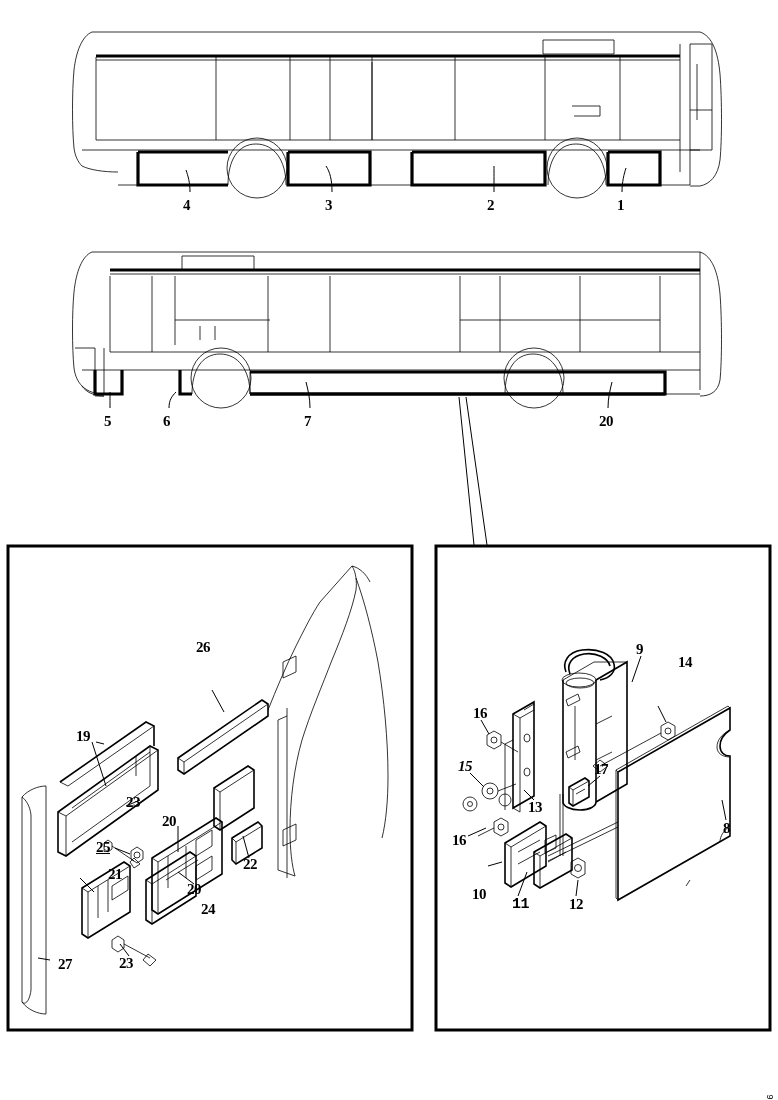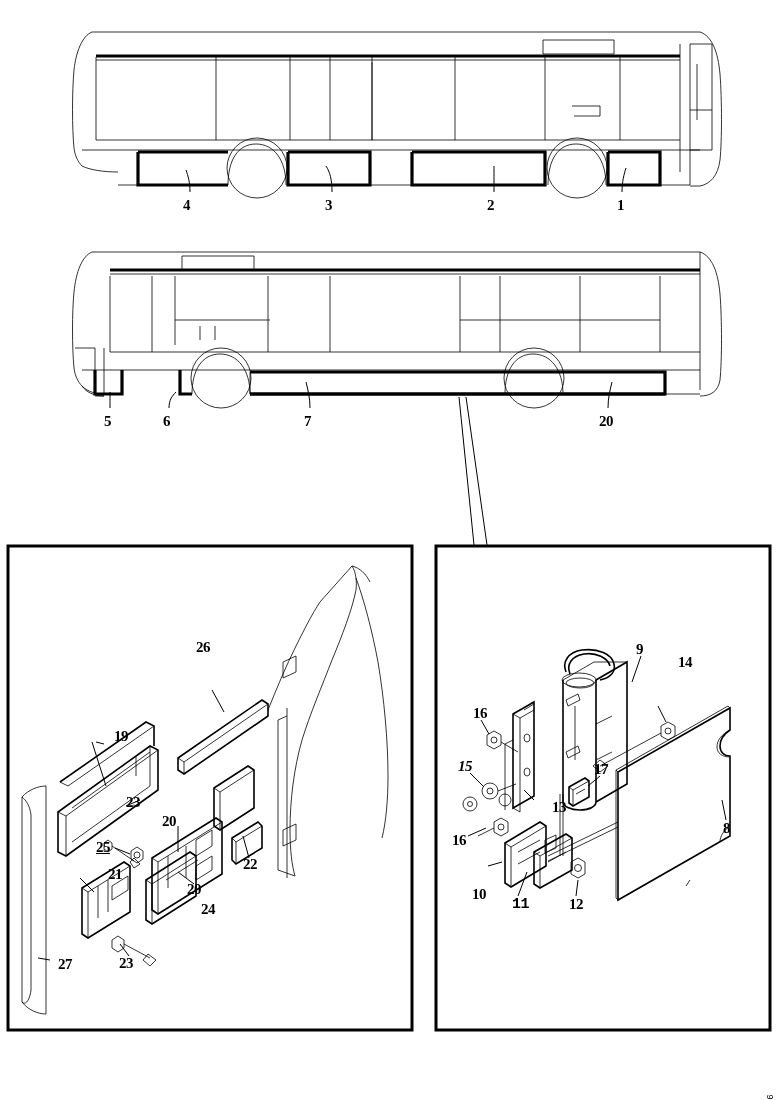--- a/index.html
+++ b/index.html
@@ -413,39 +413,39 @@
 
   <div>
     <div class="callout-text" style="left:104px; top:414px;">5</div>
     <div class="callout-text" style="left:163px; top:414px;">6</div>
     <div class="callout-text" style="left:304px; top:414px;">7</div>
     <div class="callout-text" style="left:599px; top:414px;">20</div>
   </div>
 
   <div>
     <div class="callout-text" style="left:196px; top:640px;">26</div>
-    <div class="callout-text" style="left:76px;  top:729px;margin-left:38px;">19</div>
+    <div class="callout-text" style="left:76px;  top:729px;">19</div>
     <div class="callout-text" style="left:126px; top:795px;">23</div>
     <div class="callout-text" style="left:162px; top:814px;">20</div>
     <div class="callout-text" style="left:96px;  top:840px;text-decoration:underline;">25</div>
     <div class="callout-text" style="left:243px; top:857px;">22</div>
     <div class="callout-text" style="left:64px;  top:867px;margin-left:44px;">21</div>
     <div class="callout-text" style="left:187px; top:882px;">20</div>
     <div class="callout-text" style="left:173px; top:902px;margin-left:28px;">24</div>
     <div class="callout-text" style="left:58px;  top:957px;">27</div>
     <div class="callout-text" style="left:119px; top:956px;">23</div>
   </div>
 
   <div>
     <div class="callout-text" style="left:636px; top:642px;">9</div>
     <div class="callout-text" style="left:651px; top:655px;margin-left:27px;">14</div>
     <div class="callout-text" style="left:473px; top:706px;">16</div>
     <div class="callout-text" style="left:458px; top:759px;font-style:italic;">15</div>
     <div class="callout-text" style="left:594px; top:762px;">17</div>
-    <div class="callout-text" style="left:552px; top:800px;">13</div>
+    <div class="callout-text" style="left:528px; top:800px;">13</div>
     <div class="callout-text" style="left:723px; top:821px;">8</div>
     <div class="callout-text" style="left:452px; top:833px;">16</div>
     <div class="callout-text" style="left:472px; top:887px;">10</div>
     <div class="callout-text" style="left:512px; top:897px;font-family:Liberation Mono, monospace;">11</div>
     <div class="callout-text" style="left:569px; top:897px;">12</div>
   </div>
 
   <div class="sheet-code">328616</div>
 
 </div>

